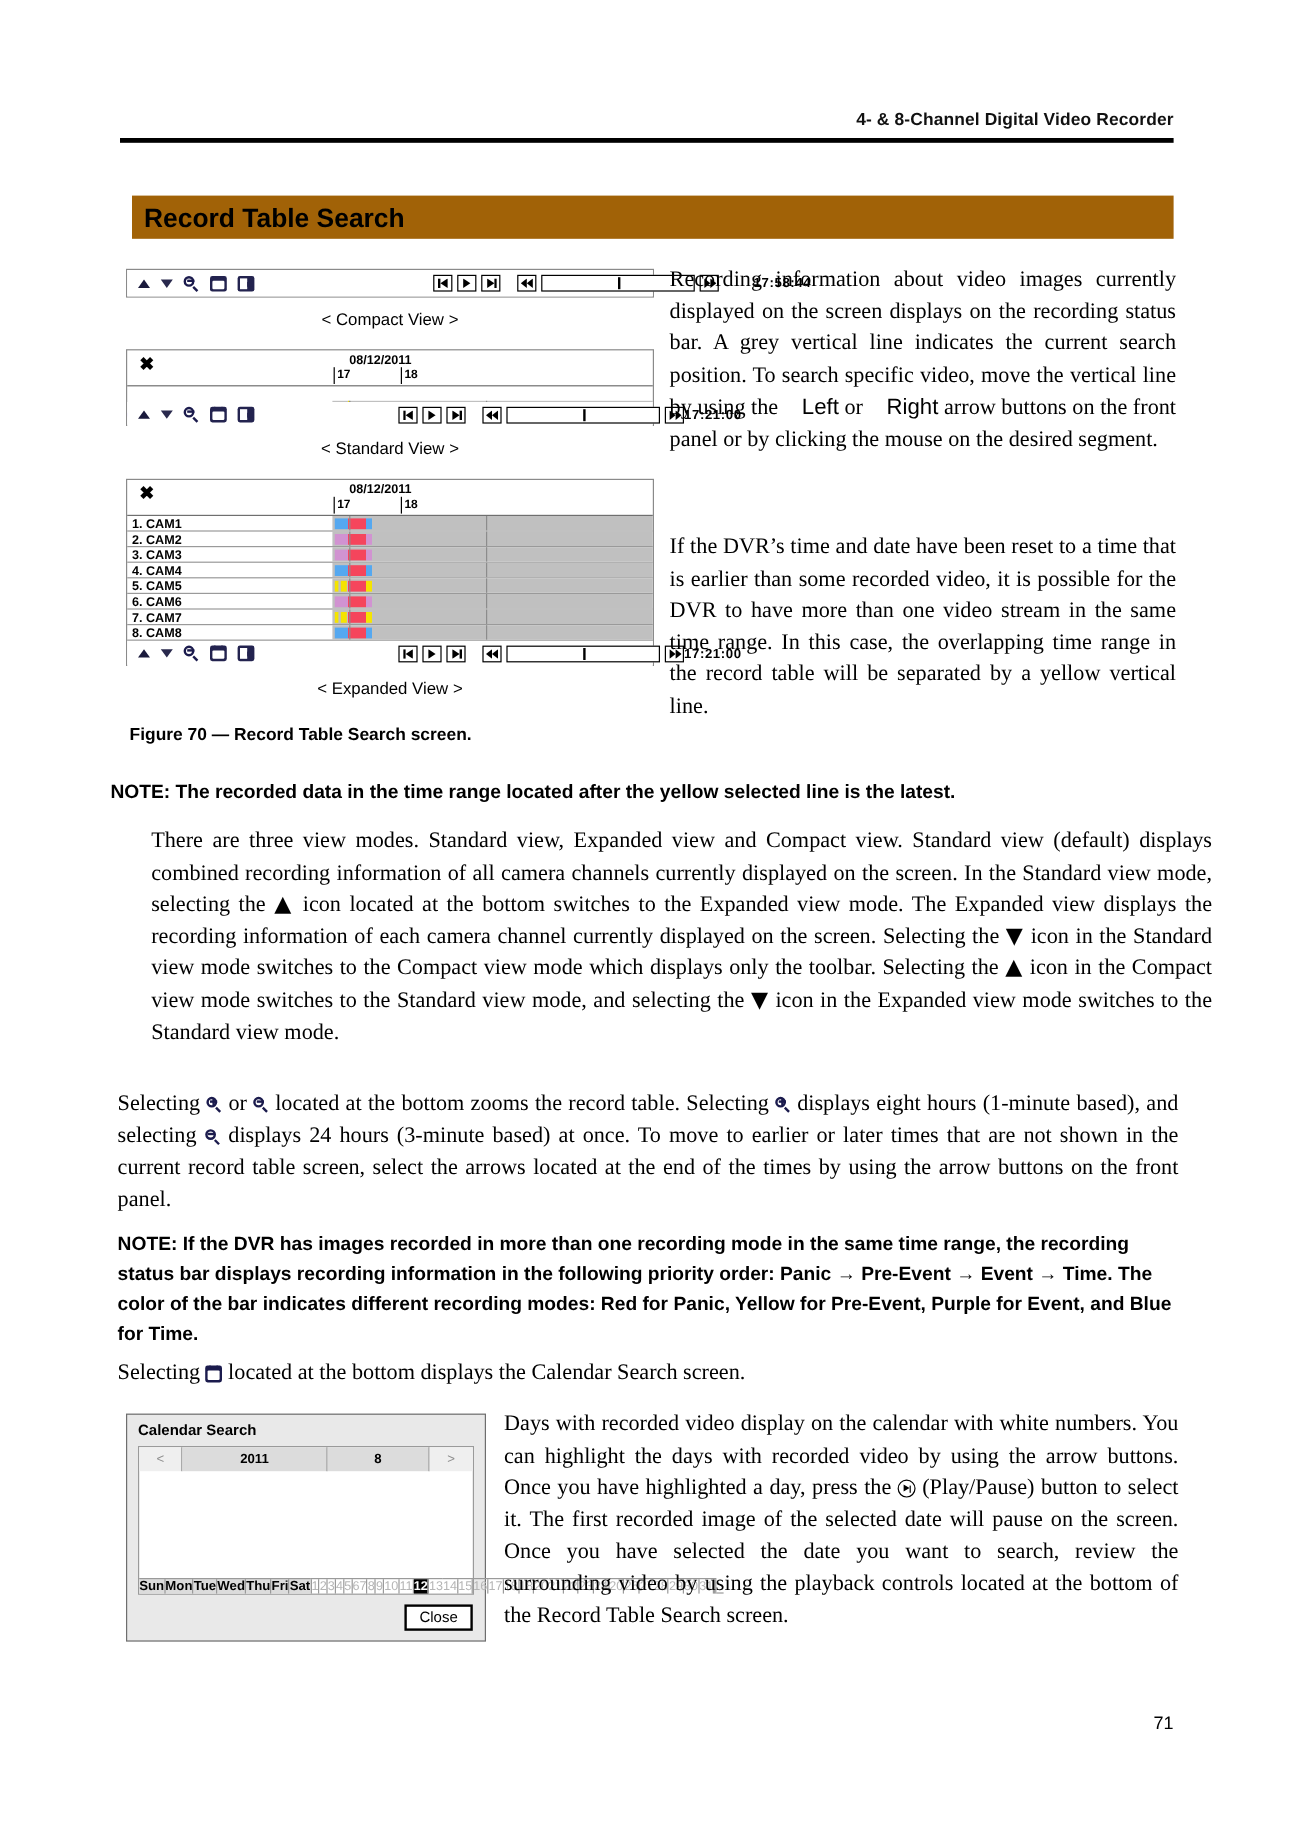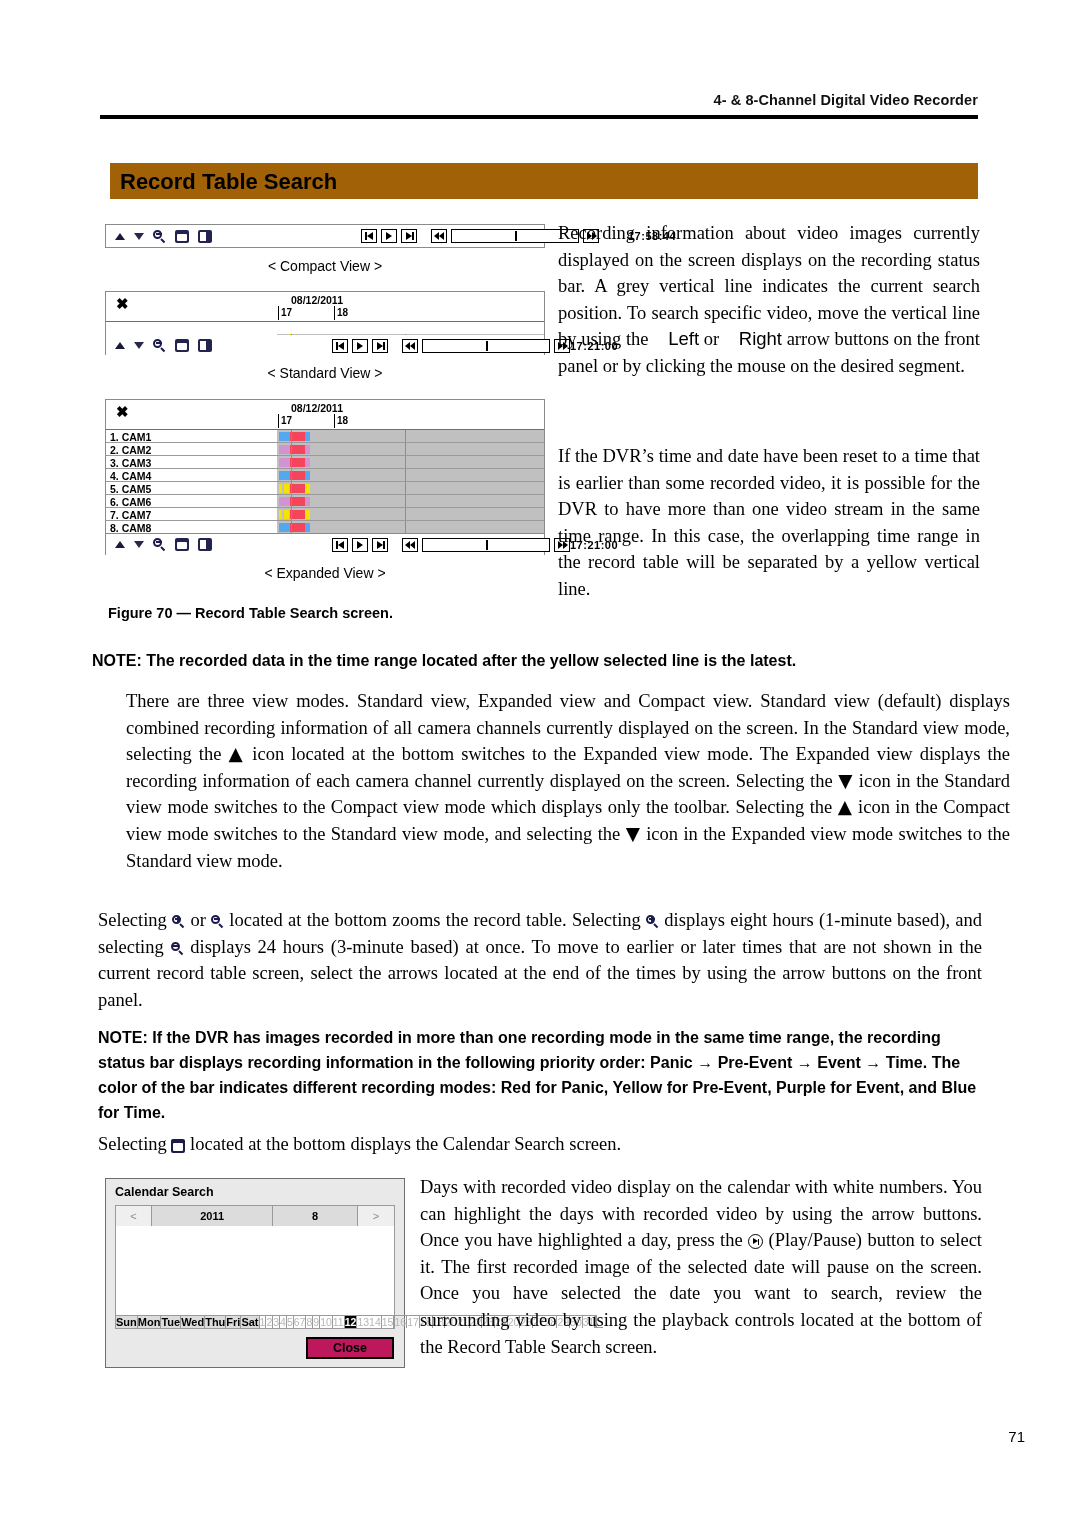--- a/index.html
+++ b/index.html
@@ -182,29 +182,29 @@
   .calrow.head{flex:0 0 19px;background:#dcdcdc;}
   .calcell{
     flex:1;border-right:1px solid #9a9a9a;box-sizing:border-box;
     display:flex;align-items:center;justify-content:center;
     font-family:"Liberation Sans",sans-serif;font-size:10.5px;color:#b6b6b6;
   }
   .calrow.head .calcell{font-weight:bold;color:#000;font-size:11px;}
   .calcell:last-child{border-right:0;}
   .calcell.sel{background:#000;color:#fff;font-weight:bold;}
   .closebtn{
-    position:absolute;right:10px;bottom:8px;width:88px;height:22px;
-    background:#be185d;border:2px solid #000;box-sizing:border-box;
+    position:absolute;right:10px;bottom:8px;width:57px;height:22px;
+    background:#ffffff;border:2px solid #000;box-sizing:border-box;
     display:flex;align-items:center;justify-content:center;
-    font-family:"Liberation Sans",sans-serif;font-weight:bold;font-size:12.5px;color:#000;
+    font-family:"Liberation Sans",sans-serif;font-weight:normal;font-size:12.5px;color:#000;
   }
 
   .pageno{
     position:absolute;left:0;top:1428px;width:978px;text-align:right;
-    font-family:"Liberation Sans",sans-serif;font-size:15px;color:#000;padding-left:47px;
+    font-family:"Liberation Sans",sans-serif;font-size:15px;color:#000;
   }
 </style>
 </head>
 <body>
 
 <div class="page">
 
   <div class="runhead">4- &amp; 8-Channel Digital Video Recorder</div>
   <div class="runrule"></div>
 

